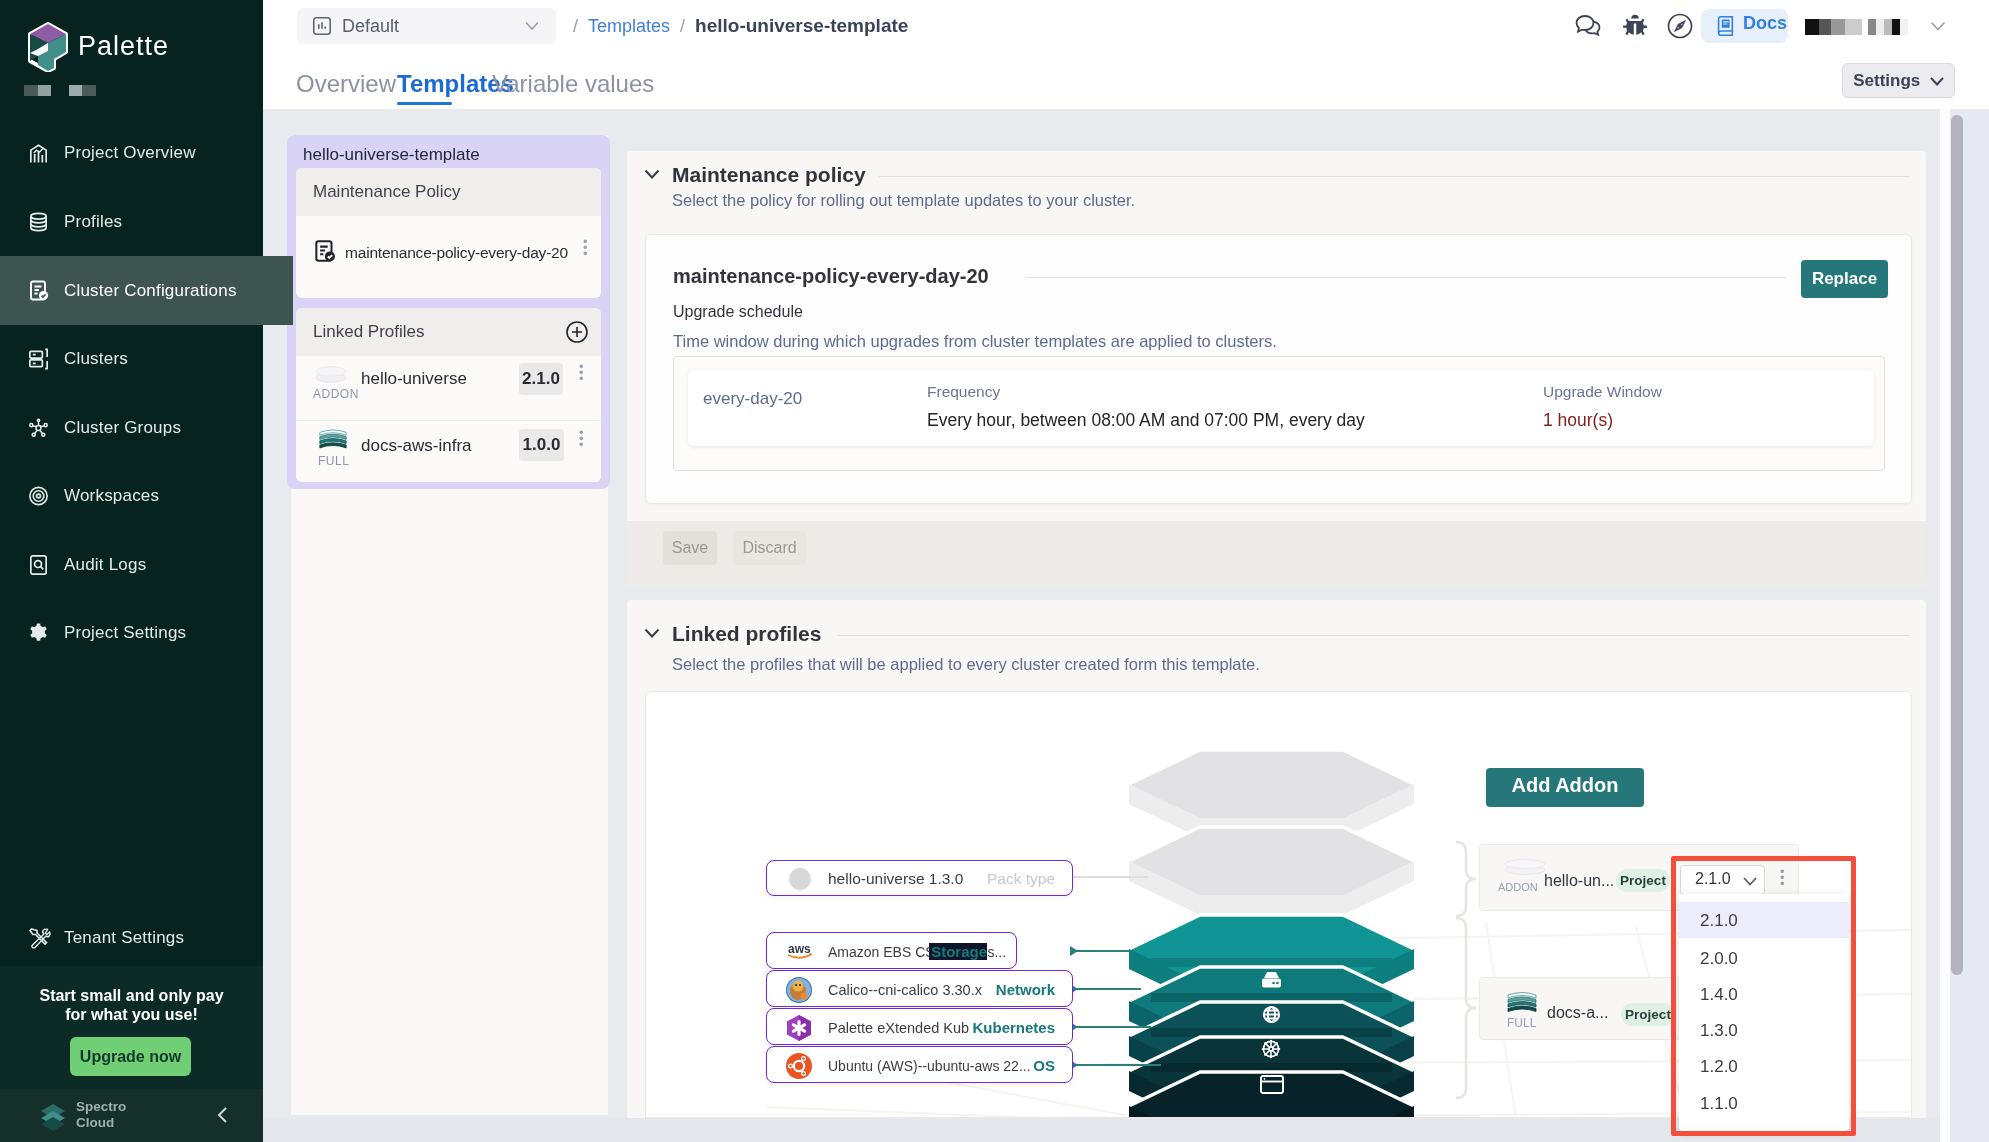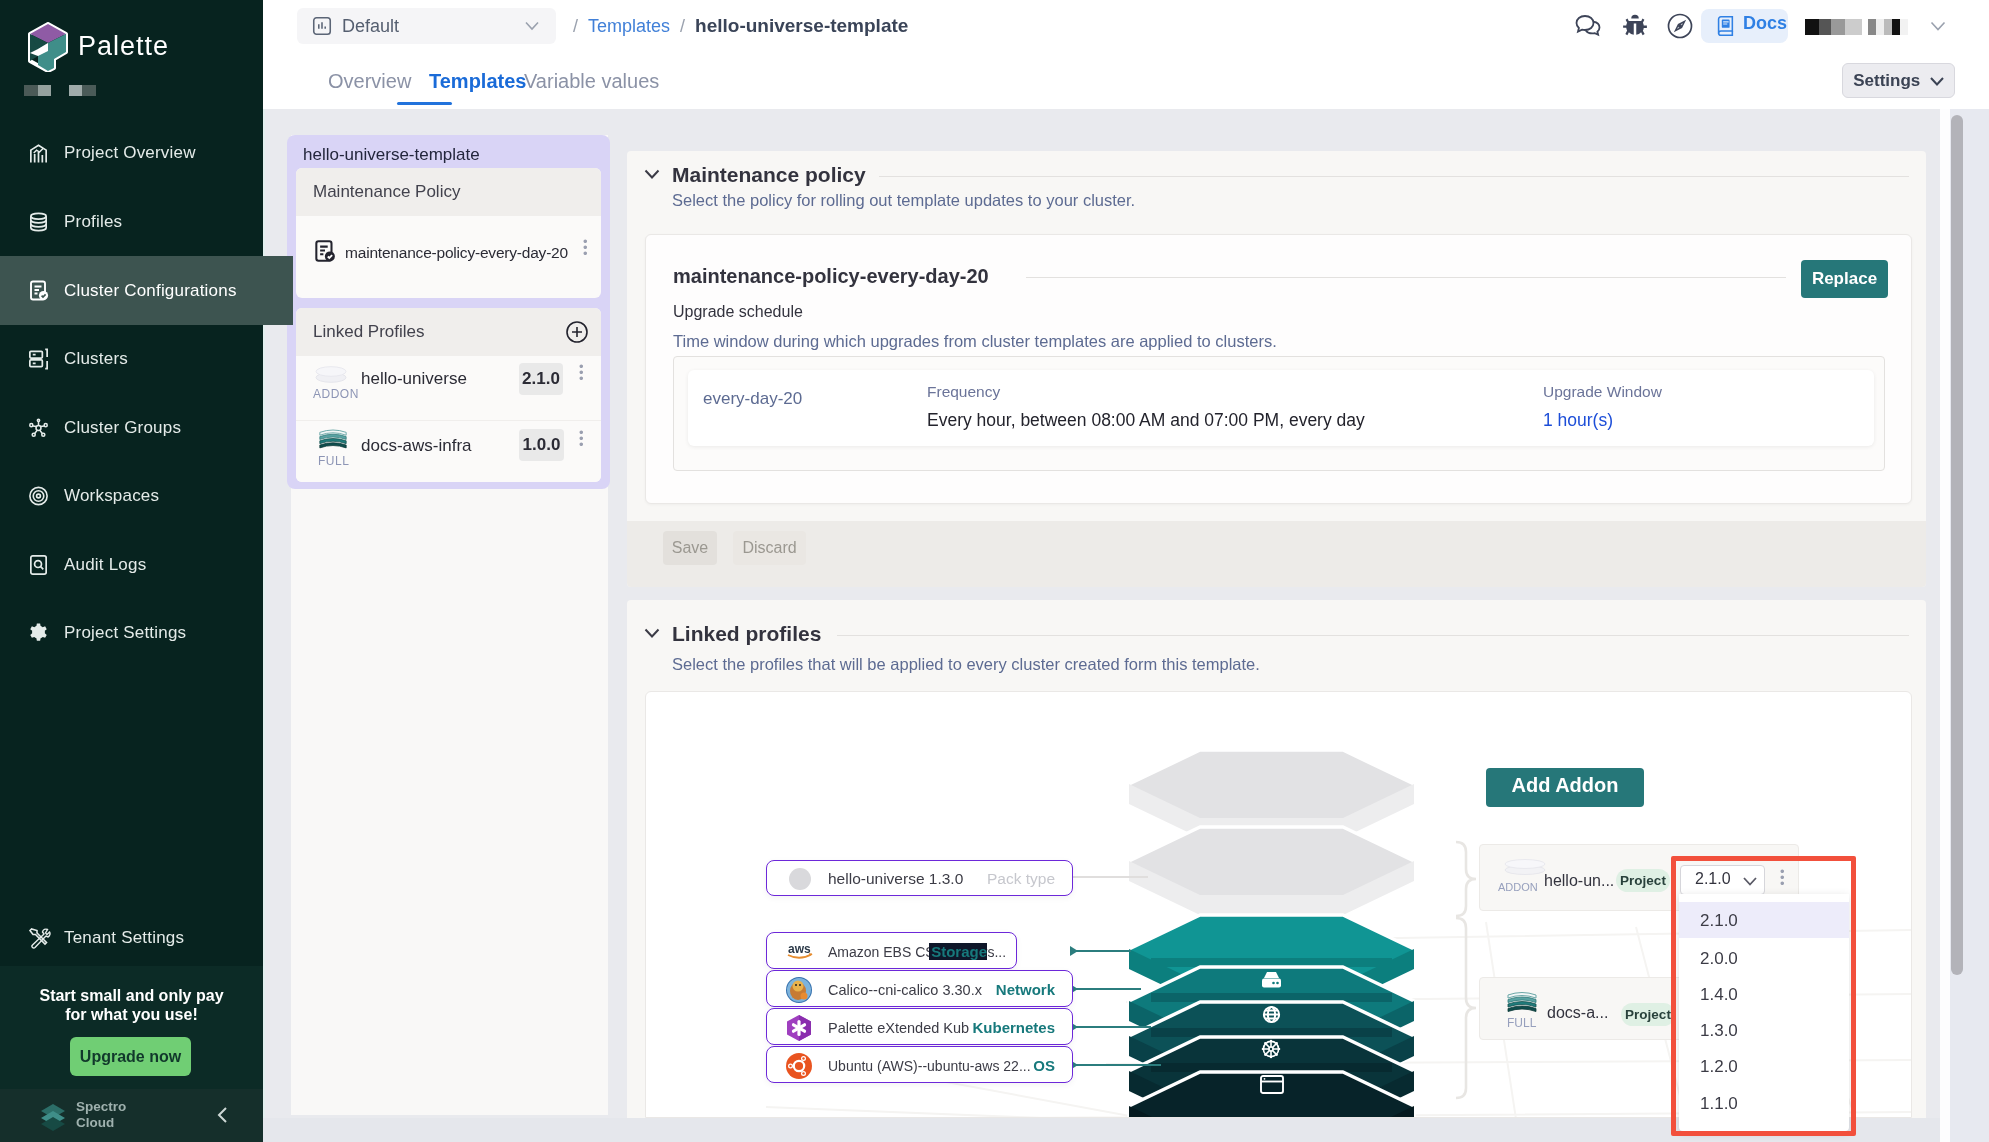--- a/index.html
+++ b/index.html
@@ -13,21 +13,21 @@
 .navitem.active { background:#3d5450; }
 #promo { position:absolute; left:0; top:966px; width:263px; height:123px; background:#0c2b26; color:#fff; text-align:center; }
 #botbar { position:absolute; left:0; top:1089px; width:263px; height:53px; background:#152f2b; }
 #upgrade { position:absolute; left:70px; top:71px; width:121px; height:39px; background:#70ce74; border-radius:6px; color:#11382b; font-weight:bold; font-size:16px; line-height:39px; text-align:center; }
 
 #header { position:absolute; left:263px; top:0; width:1726px; height:109px; background:#fff; z-index:20; }
 #projsel { position:absolute; left:34px; top:8px; width:259px; height:36px; background:#f5f5f7; border-radius:6px; }
 #crumbs { position:absolute; left:310px; top:15px; font-size:18px; color:#9aa1ae; }
 #crumbs a { color:#4180d8; text-decoration:none; }
 #crumbs b { color:#3a4458; font-weight:bold; font-size:19px; }
-.tab { position:absolute; top:70px; font-size:20px; color:#8b92a6;margin-left:32px; }
+.tab { position:absolute; top:70px; font-size:24px; color:#8b92a6; }
 .tab.on { color:#1a6bd8; font-weight:bold; }
 #tabline { position:absolute; left:134px; top:102px; width:55px; height:3px; background:#2273dc; border-radius:2px; }
 #docsbtn { position:absolute; left:1438px; top:9px; width:87px; height:34px; background:#e7effb; border-radius:8px; color:#2f80e4; font-weight:bold; font-size:18px; }
 #settingsbtn { position:absolute; left:1579px; top:63px; width:113px; height:35px; background:#ececf0; border:1px solid #d8d8de; border-radius:6px; color:#3b4354; font-weight:bold; font-size:17px; text-align:center; line-height:33px; }
 
 #content { position:absolute; left:263px; top:109px; width:1726px; height:1033px; background:#e9eaee; }
 #leftcol { position:absolute; left:28px; top:26px; width:317px; height:980px; background:#f9f8f7; }
 #lpanel { position:absolute; left:24px; top:26px; width:323px; height:354px; background:#d9d4f6; border-radius:8px; }
 .lcard { position:absolute; left:9px; width:305px; background:#fbfaf9; border-radius:6px; overflow:hidden; }
 .lcard .hd { background:#f0eeec; height:48px; line-height:48px; padding-left:17px; font-size:17px; color:#42424d; }
@@ -264,21 +264,21 @@
       <div class="abs" style="left:380px;top:42px;width:760px;height:1px;background:#e3e1df"></div>
       <div class="tealbtn abs" style="left:1155px;top:25px;width:87px;height:38px;line-height:38px;font-size:17px">Replace</div>
       <div class="abs" style="left:27px;top:68px;font-size:16px;font-weight:normal;color:#33333e">Upgrade schedule</div>
       <div class="subt abs" style="left:27px;top:97px">Time window during which upgrades from cluster templates are applied to clusters.</div>
       <div class="abs" style="left:27px;top:121px;width:1212px;height:115px;border:1px solid #e3e1df;border-radius:4px;background:#fcfbfa">
         <div class="abs" style="left:14px;top:13px;width:1186px;height:76px;background:#fff;border-radius:6px;box-shadow:0 1px 4px rgba(0,0,0,.07)">
           <div class="abs" style="left:15px;top:19px;font-size:17px;color:#5d6b92">every-day-20</div>
           <div class="abs" style="left:239px;top:13px;font-size:15.5px;color:#6b7499">Frequency</div>
           <div class="abs" style="left:239px;top:40px;font-size:17.5px;color:#23232c">Every hour, between 08:00 AM and 07:00 PM, every day</div>
           <div class="abs" style="left:855px;top:13px;font-size:15.5px;color:#6b7499">Upgrade Window</div>
-          <div class="abs" style="left:855px;top:40px;font-size:17.5px;color:#1d4ed8">1 hour(s)</div>
+          <div class="abs" style="left:855px;top:40px;font-size:17.5px;color:#7f1d1d">1 hour(s)</div>
         </div>
       </div>
     </div>
     <div class="abs" style="left:0;top:370px;width:1299px;height:66px;background:#edebe8;border-radius:0 0 4px 4px">
       <div class="abs" style="left:36px;top:10px;width:54px;height:34px;background:#e3e0dc;border-radius:4px;color:#9b9891;font-size:16px;text-align:center;line-height:34px">Save</div>
       <div class="abs" style="left:106px;top:10px;width:73px;height:34px;background:#eae7e3;border-radius:4px;color:#9b9891;font-size:16px;text-align:center;line-height:34px">Discard</div>
     </div>
   </div>
 
   <div class="sect" style="top:491px;height:542px">

